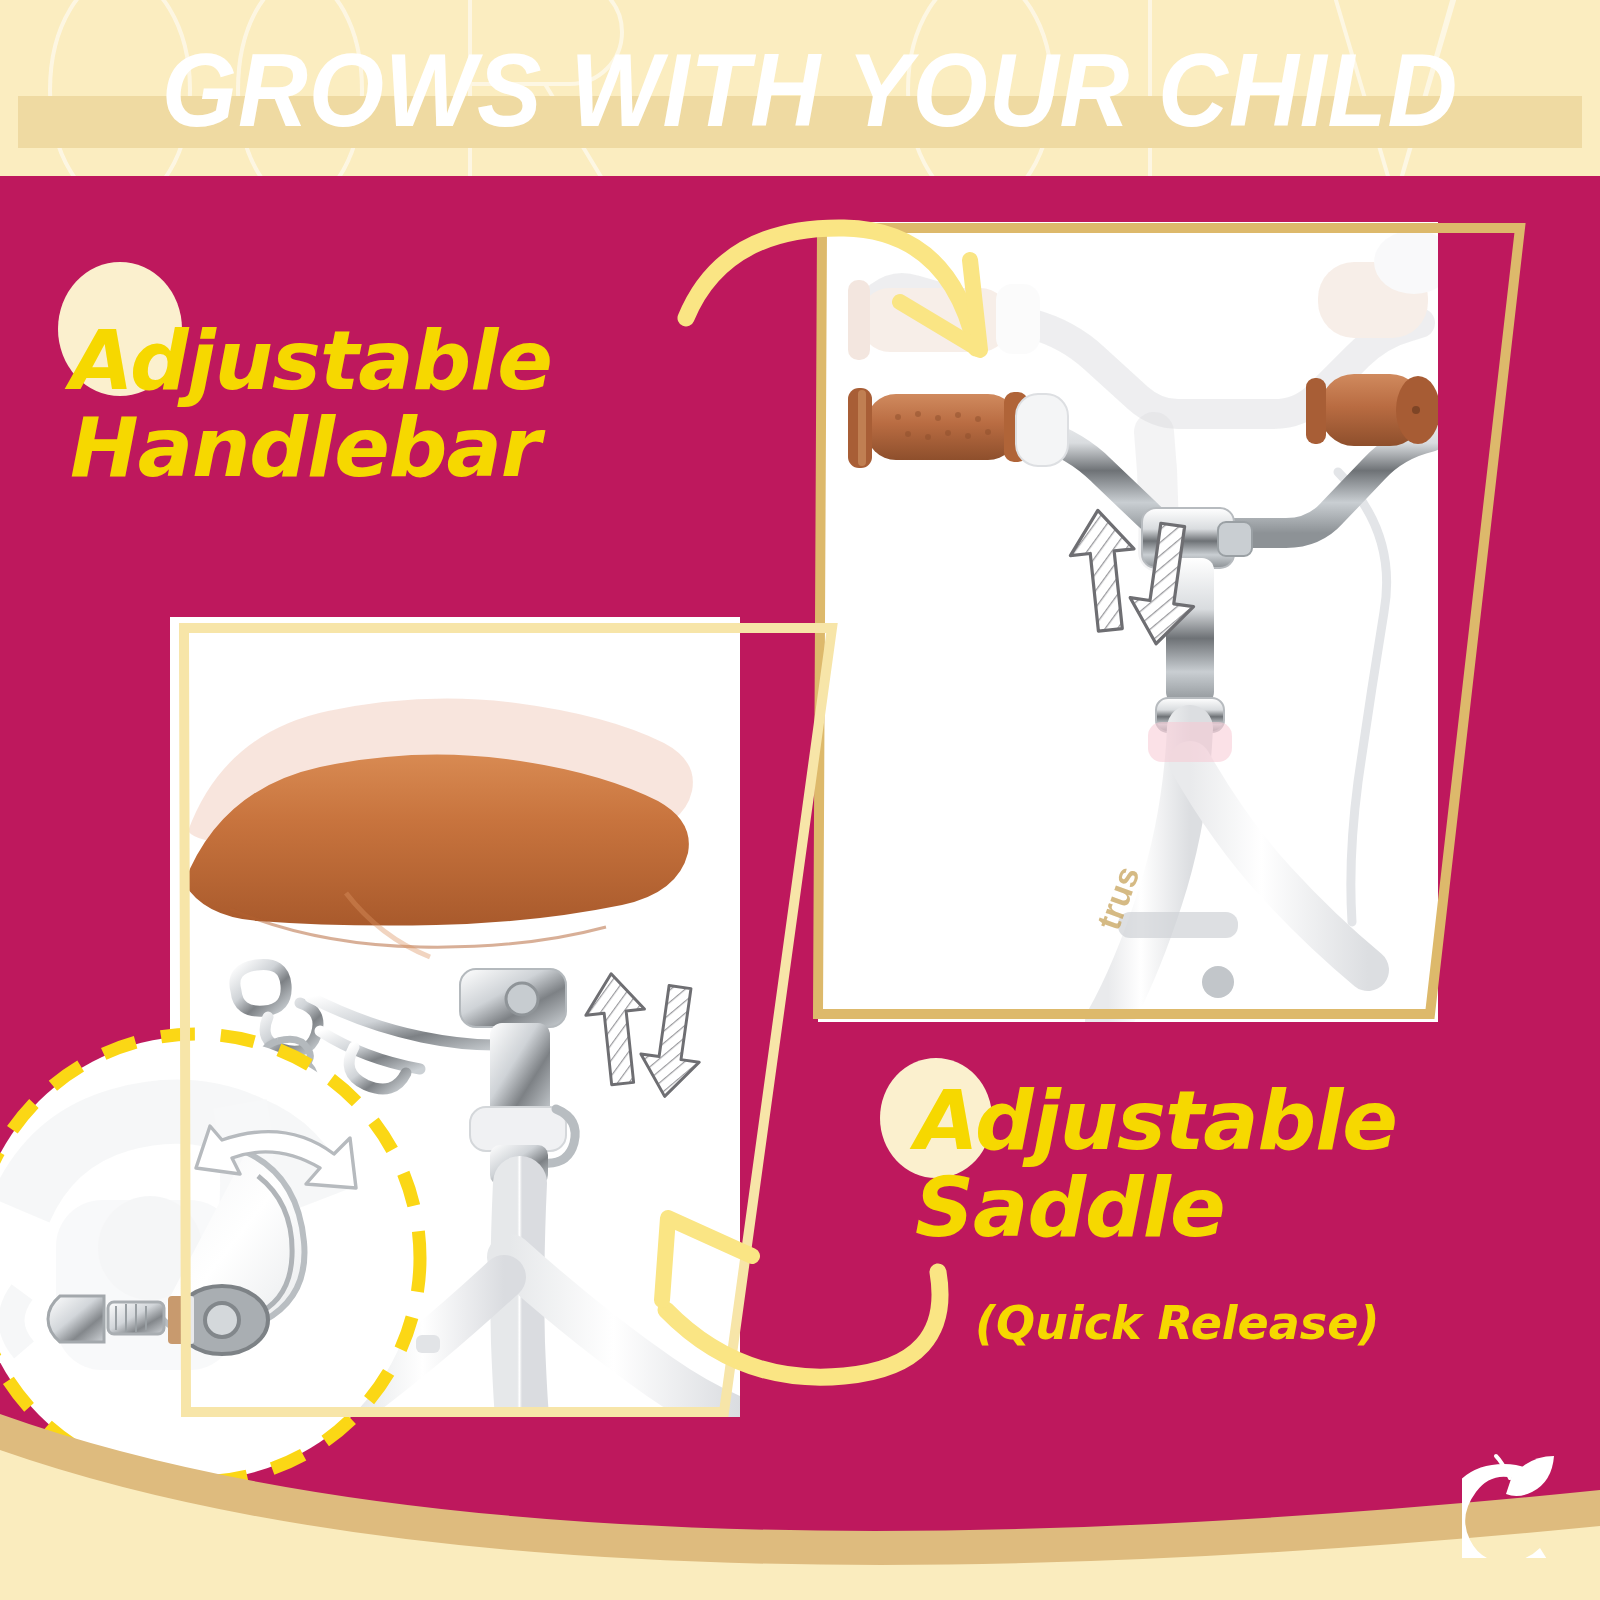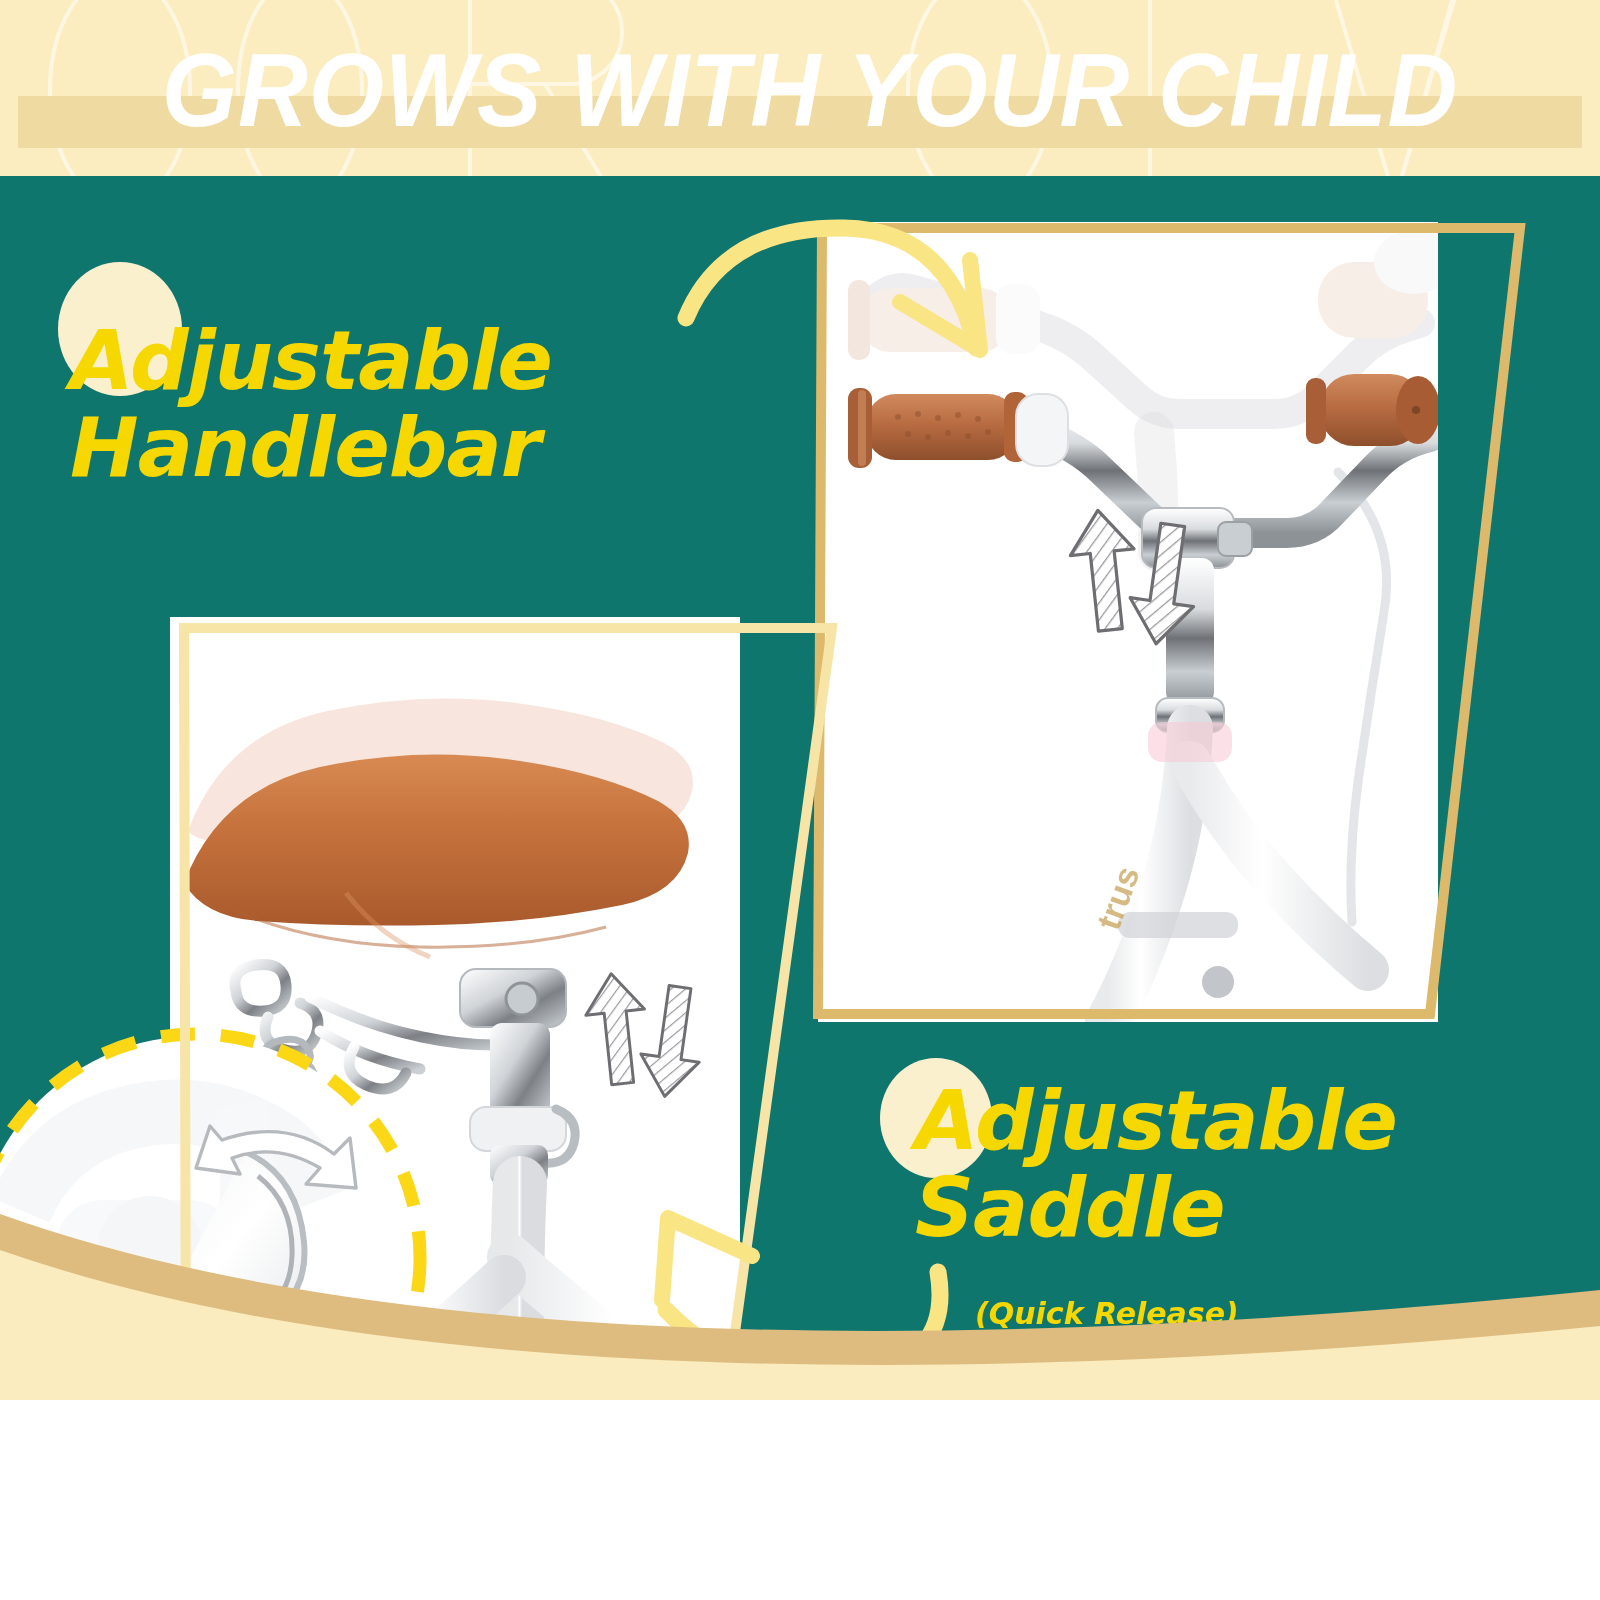--- a/index.html
+++ b/index.html
@@ -3,21 +3,21 @@
 <meta charset="utf-8">
 <style>
   html,body{margin:0;padding:0;}
   body{
     width:1600px;height:1600px;
     background:#ffffff;
     font-family:"Liberation Sans", sans-serif;
     overflow:hidden;
     position:relative;
   }
-  #stage{position:absolute;inset:0;width:1600px;height:1400px;overflow:hidden;background:#0f766e;}
+  #stage{position:absolute;inset:0;width:1600px;height:1600px;overflow:hidden;background:#be185d;}
 
   
   .banner{
     position:absolute;left:0;top:0;width:1600px;height:176px;
     background:#FBEDC0;overflow:hidden;
   }
   .banner-deco{position:absolute;left:0;top:-30px;width:1600px;height:240px;}
   .banner-band{
     position:absolute;left:18px;top:96px;width:1564px;height:52px;
     background:#EFDAA2;
@@ -40,21 +40,21 @@
     font-weight:700;font-style:italic;line-height:1.06;
     letter-spacing:-1px;
     font-family:"DejaVu Sans","Liberation Sans",sans-serif;
     white-space:pre-line;
     margin-left:10px;
   }
   #hl-handlebar{left:60px;top:318px;width:700px;font-size:82px;}
   #hl-saddle{left:905px;top:1078px;width:640px;font-size:82px;text-align:left;}
   #hl-saddle-sub{
     position:absolute;left:975px;top:1296px;width:560px;
-    color:#F6D800;font-weight:700;font-style:italic;font-size:30px;
+    color:#F6D800;font-weight:700;font-style:italic;font-size:46px;
     font-family:"DejaVu Sans","Liberation Sans",sans-serif;
   }
 
   
   .panel{position:absolute;overflow:hidden;background:#fff;}
   #panel-handlebar{
     left:818px;top:222px;width:620px;height:800px;
   }
   #panel-saddle{
     left:170px;top:617px;width:570px;height:800px;

